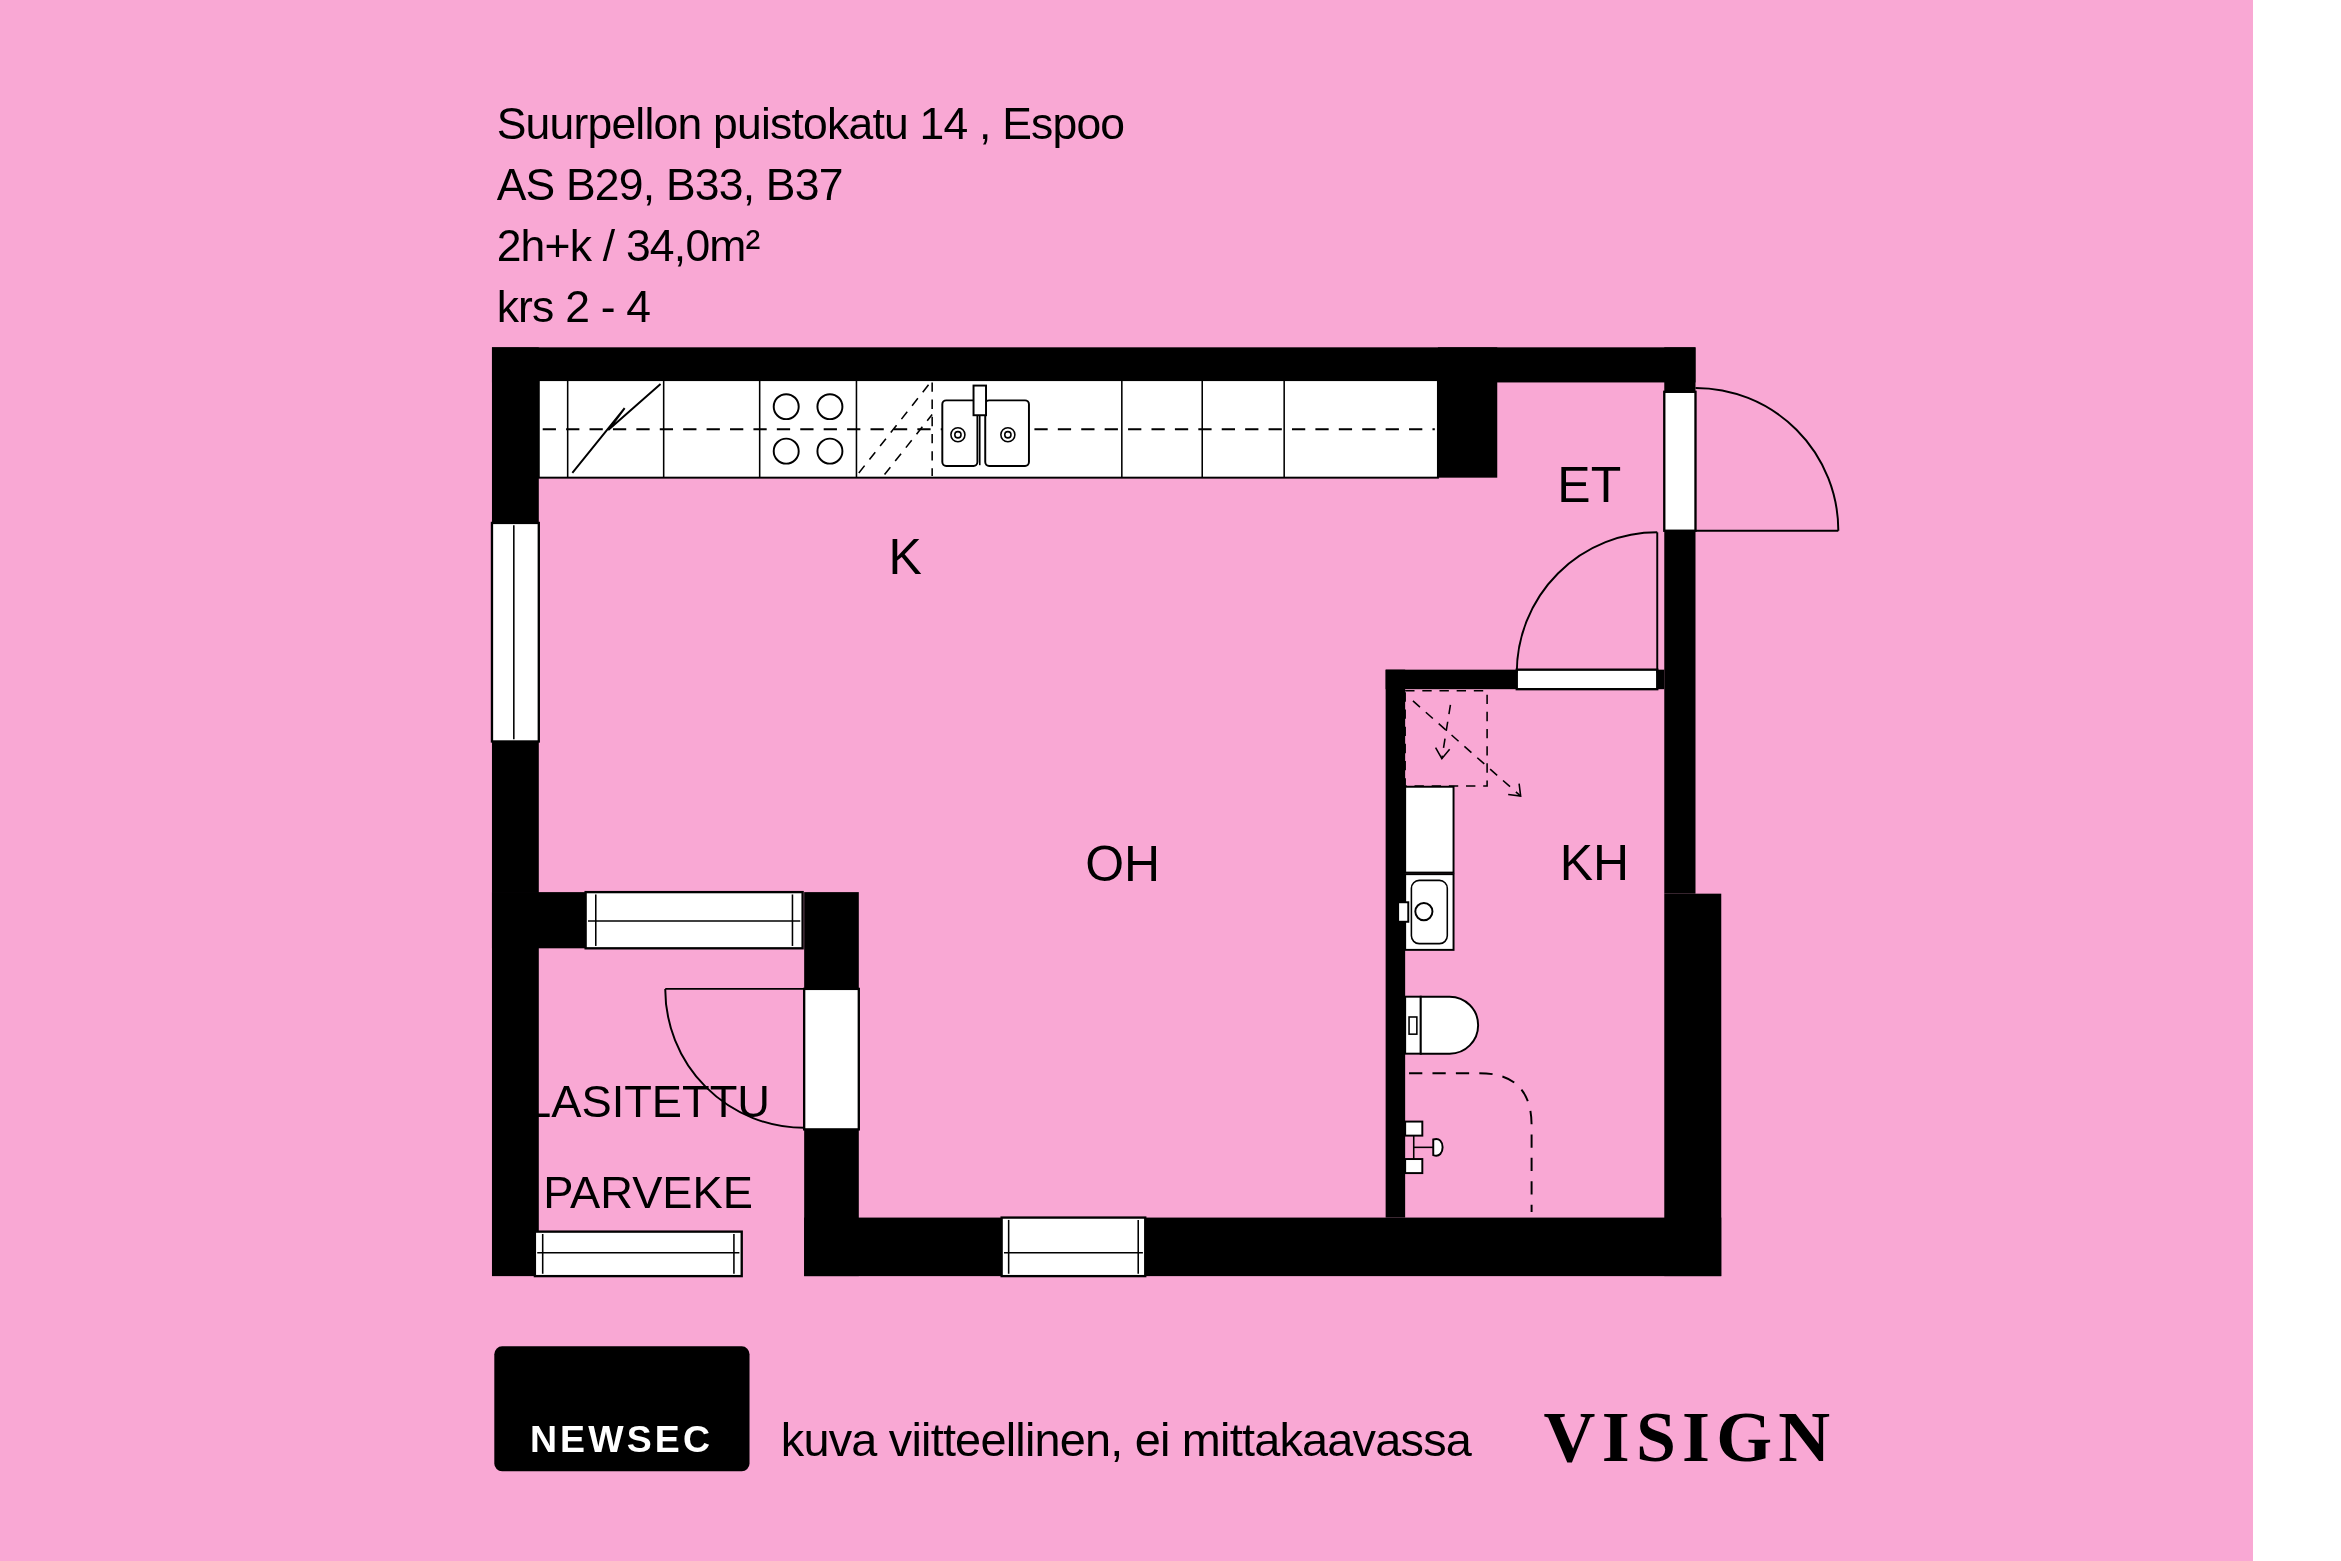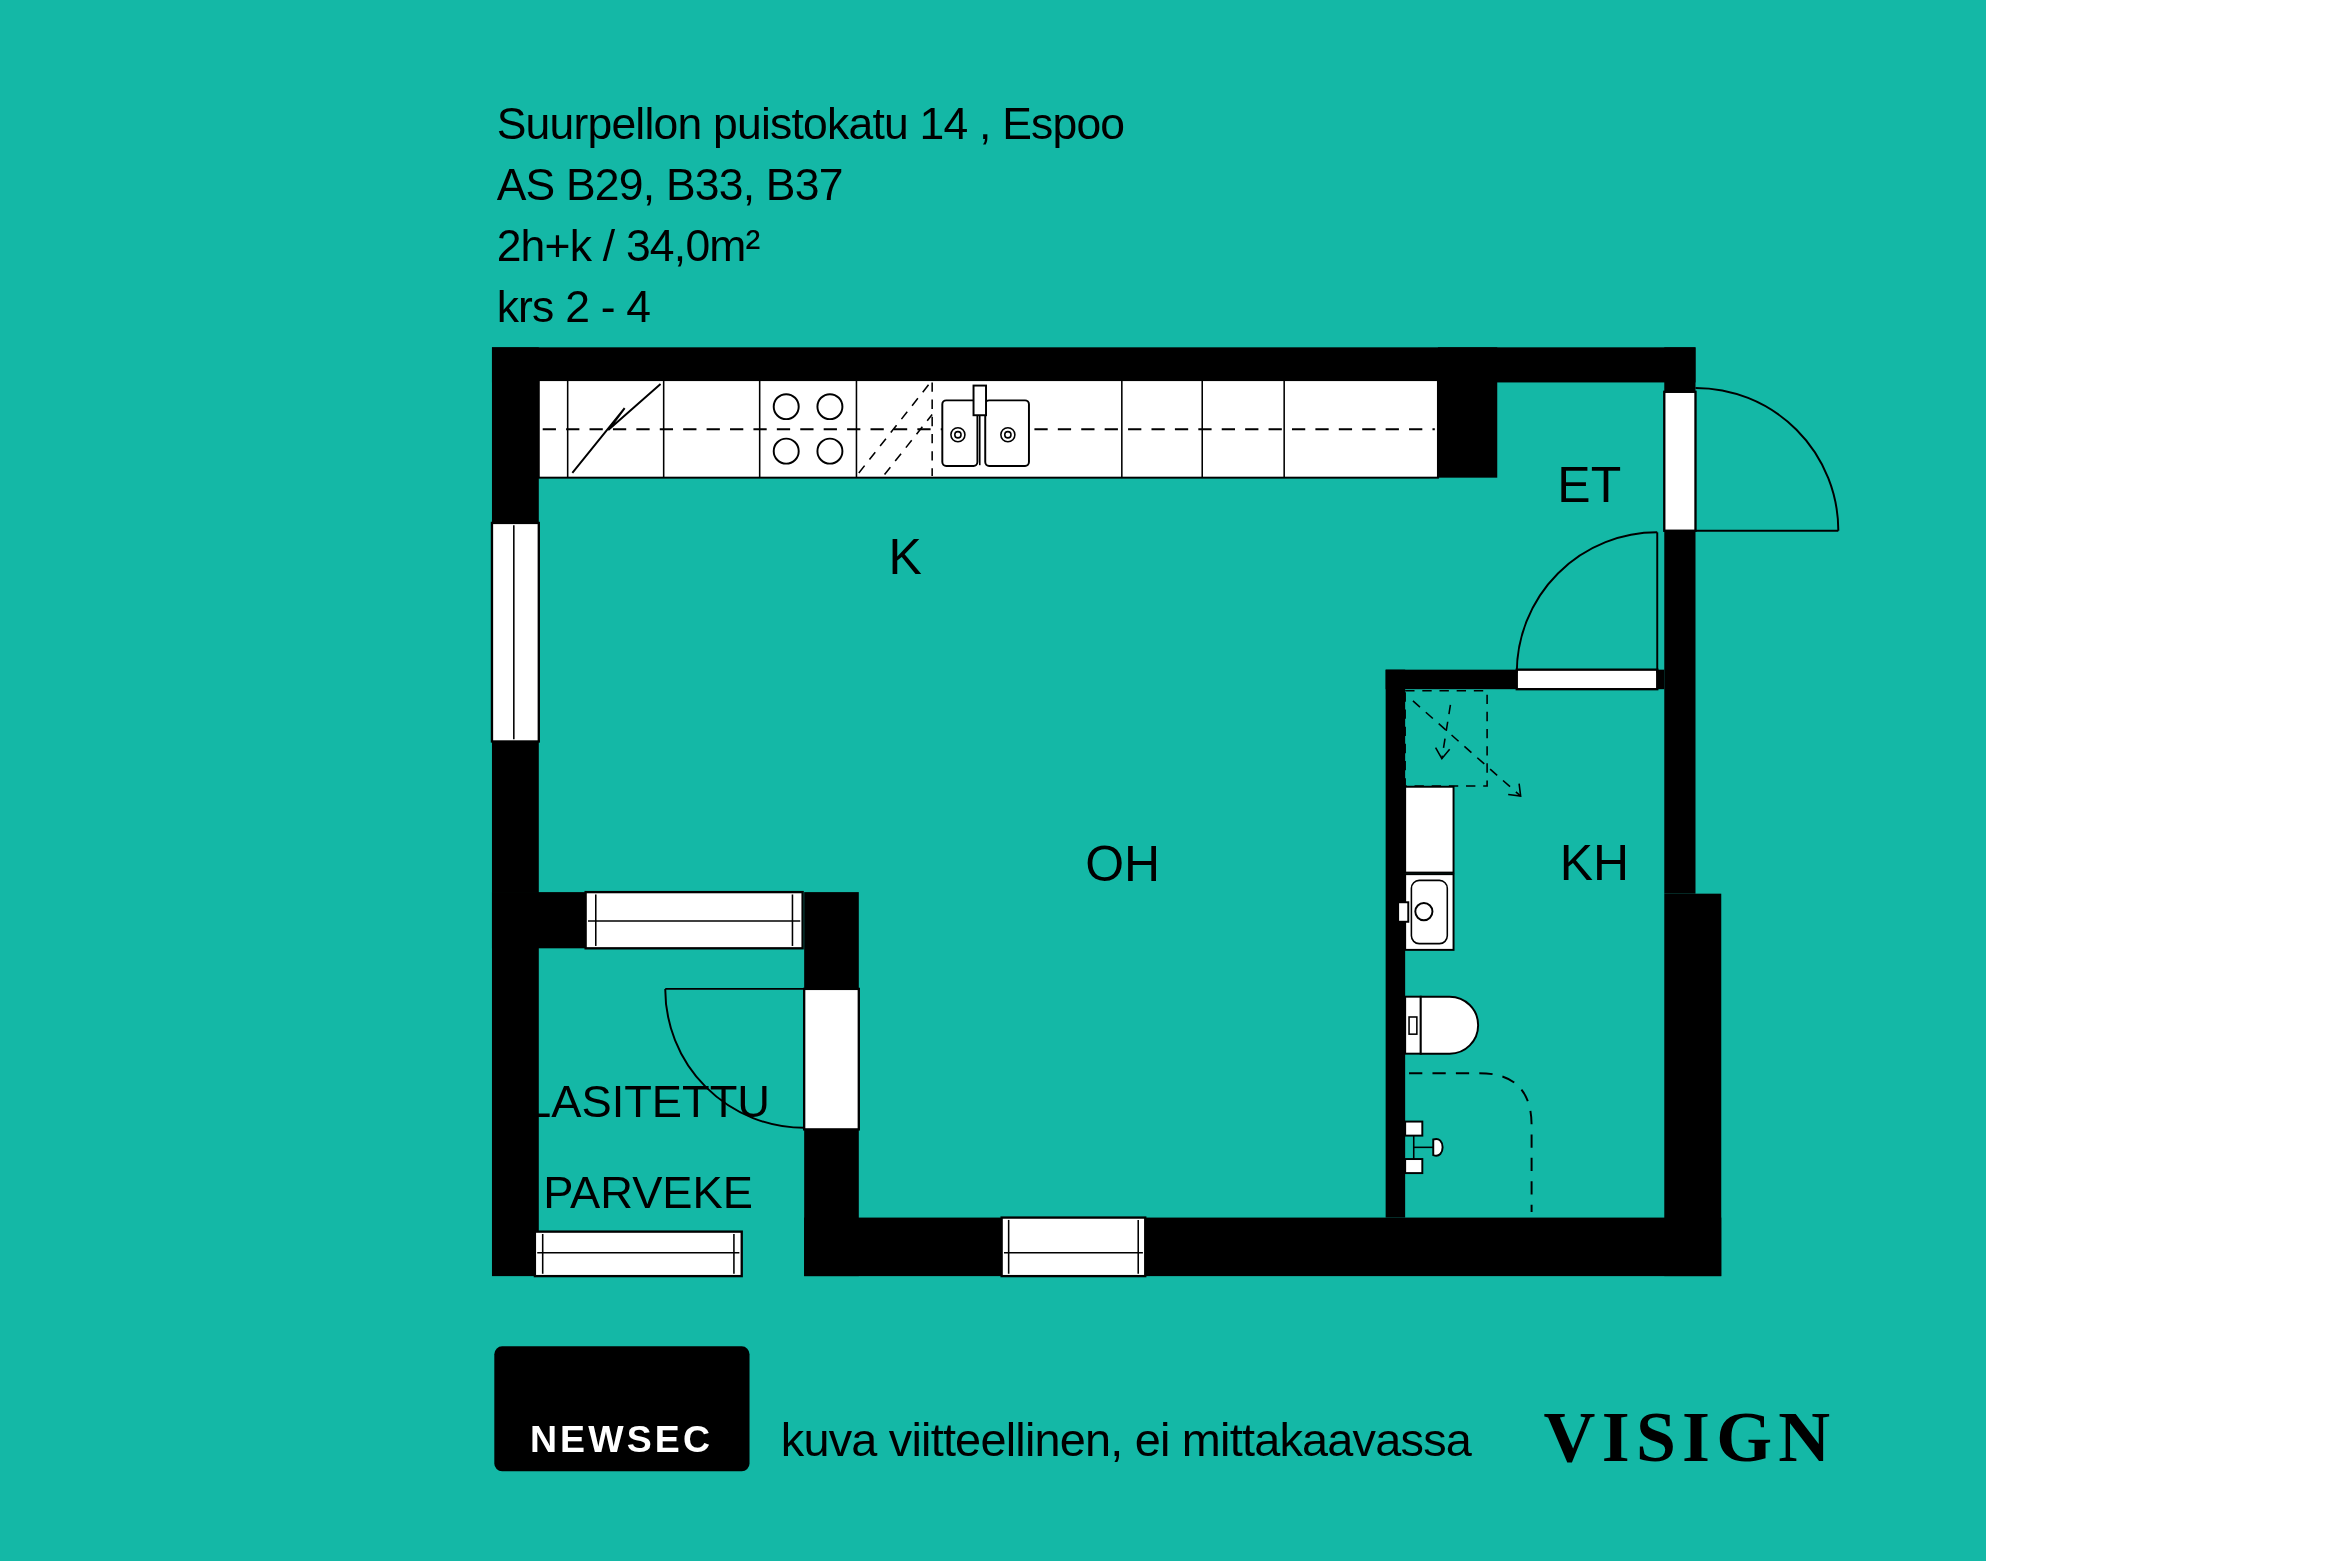--- a/index.html
+++ b/index.html
@@ -1,16 +1,16 @@
 <!DOCTYPE html>
 <html style="font-size:12.5px"><head>
 <meta charset="utf-8">
 <style>
   html,body{margin:0;padding:0;background:#fff;}
-  .stage{position:relative;width:1986px;height:1561px;background:#14b8a6;overflow:hidden;}
+  .stage{position:relative;width:2253px;height:1561px;background:#f9a8d4;overflow:hidden;}
   svg text{font-family:"Liberation Sans", sans-serif;fill:#000;}
   .header-line{font-size:57px;letter-spacing:-1px;}
   .room-label{font-size:64px;}
   .balcony-label{font-size:58px;text-anchor:middle;}
   .logo-text{font-size:48px;font-weight:bold;fill:#ffffff;letter-spacing:4px;text-anchor:middle;}
   .note-text{font-size:60px;letter-spacing:-1px;}
   .watermark-text{font-family:"Liberation Serif", serif;font-size:92px;font-weight:bold;letter-spacing:8px;text-anchor:middle;}
   .wall{fill:#000000;stroke:none;}
   .win{fill:#ffffff;stroke:#000000;stroke-width:3;}
   .ln{stroke:#000000;stroke-width:2.5;fill:none;}

